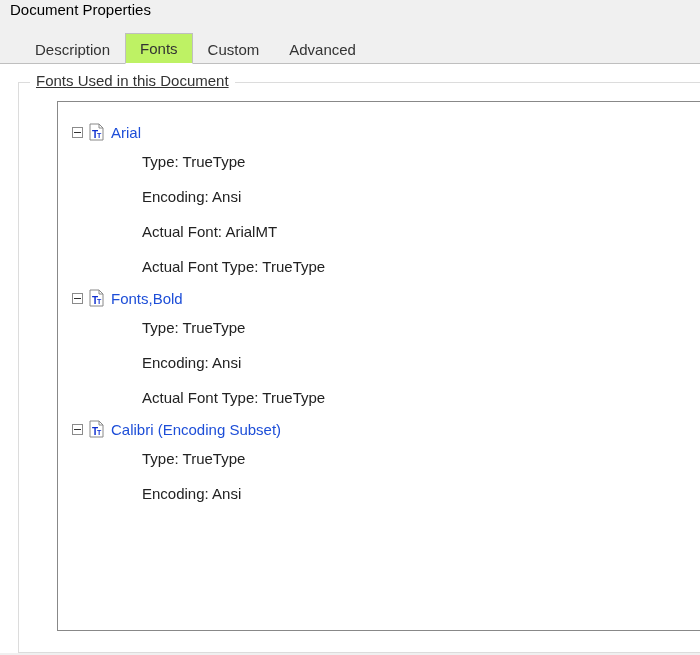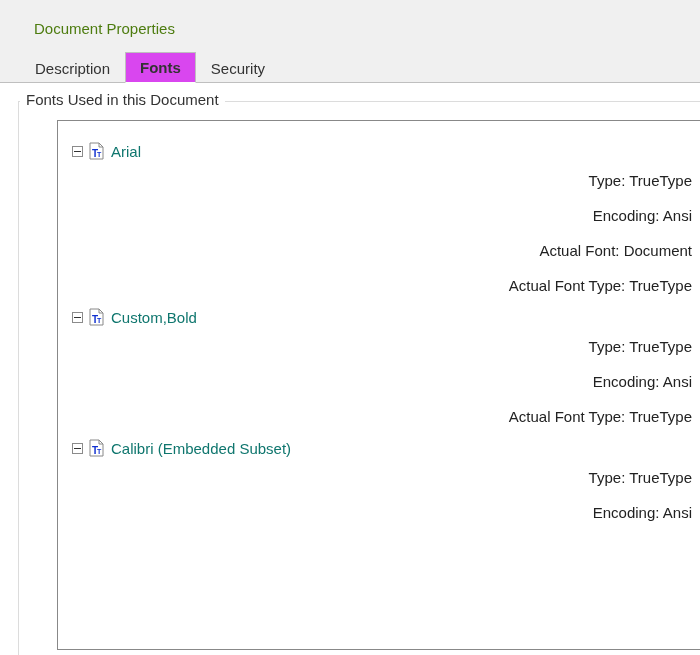--- a/index.html
+++ b/index.html
@@ -7,69 +7,68 @@
       margin: 0;
       font-family: "Segoe UI", Tahoma, sans-serif;
       font-size: 15px;
       background: #f0f0f0;
       color: #333;
       width: 700px;
       height: 655px;
       overflow: hidden;
     }
     .window-title {
-      padding: 20px 10px 4px 10px;
-      color: #4d7c0f;
-      font-size: 15px;
-      margin-left: 24px;
+      padding: 1px 10px 4px 10px;
+      color: #000000;
+      font-size: 15px;
     }
     .tab-strip {
       display: flex;
       align-items: flex-end;
       padding: 10px 10px 0 20px;
       gap: 0;
     }
     .tab {
       padding: 6px 14px;
       font-size: 15px;
       color: #333;
       cursor: pointer;
       border: 1px solid transparent;
       border-bottom: none;
       position: relative;
       top: 1px;
     }
     .tab.active {
-      background: #d946ef;
+      background: #bef264;
       border: 1px solid #bfbfbf;
       border-bottom: 1px solid #fff;
       z-index: 2;
-      font-weight: bold;
     }
     .tab-panel-bg {
       background: #fff;
       border-top: 1px solid #bfbfbf;
       padding: 18px 0 0 18px;
       height: 590px;
     }
     .groupbox {
       border: 1px solid #dcdcdc;
       border-right: none;
       position: relative;
       padding: 18px 0 0 38px;
       height: 100%;
     }
     .groupbox-legend {
       position: absolute;
       top: -11px;
-      left: 1px;
+      left: 11px;
       background: #fff;
       padding: 0 6px;
       color: #333;
       font-size: 15px;
+      text-decoration: underline;
     }
     .tree-panel {
       border: 1px solid #888;
       border-right: none;
       background: #fff;
       height: 530px;
       padding: 18px 8px 8px 14px;
       overflow: hidden;
     }
     .tree-node {
@@ -95,41 +94,41 @@
       color: #333;
       flex-shrink: 0;
     }
     .font-icon {
       width: 16px;
       height: 18px;
       flex-shrink: 0;
     }
     .font-name {
       font-size: 15px;
-      color: #0f766e;
+      color: #1d4ed8;
     }
     .node-children {
       padding-left: 70px;
     }
     .detail-line {
       padding: 9px 0;
       font-size: 15px;
       color: #222;
-      text-align: right;
     }
   </style>
 </head>
 <body>
 
 <div class="window-title">Document Properties</div>
 
 <div class="tab-strip">
   <div class="tab">Description</div>
   <div class="tab active">Fonts</div>
-  <div class="tab">Security</div>
+  <div class="tab">Custom</div>
+  <div class="tab">Advanced</div>
 </div>
 
 <div class="tab-panel-bg">
   <div class="groupbox">
     <div class="groupbox-legend">Fonts Used in this Document</div>
 
     <div class="tree-panel">
 
       <div class="tree-node">
         <div class="node-header">
@@ -144,41 +143,41 @@
               <path d="M10 1 v4 h4" fill="none" stroke="#888" stroke-width="1"></path>
               <text x="3" y="15" font-size="10" font-weight="bold" fill="#1030d0">T</text>
               <text x="8" y="15" font-size="7" font-weight="bold" fill="#1030d0">T</text>
             </svg>
           </span>
           <span class="font-name">Arial</span>
         </div>
         <div class="node-children">
           <div class="detail-line">Type: TrueType</div>
           <div class="detail-line">Encoding: Ansi</div>
-          <div class="detail-line">Actual Font: Document</div>
+          <div class="detail-line">Actual Font: ArialMT</div>
           <div class="detail-line">Actual Font Type: TrueType</div>
         </div>
       </div>
 
       <div class="tree-node">
         <div class="node-header">
           <span class="expander">
             <svg width="9" height="9" viewBox="0 0 9 9">
                 <line x1="1" y1="4.5" x2="8" y2="4.5" stroke="#333" stroke-width="1"></line>
               </svg>
           </span>
           <span class="font-icon">
             <svg width="16" height="18" viewBox="0 0 16 18">
               <path d="M1 1 h9 l4 4 v12 h-13 z" fill="#fff" stroke="#888" stroke-width="1"></path>
               <path d="M10 1 v4 h4" fill="none" stroke="#888" stroke-width="1"></path>
               <text x="3" y="15" font-size="10" font-weight="bold" fill="#1030d0">T</text>
               <text x="8" y="15" font-size="7" font-weight="bold" fill="#1030d0">T</text>
             </svg>
           </span>
-          <span class="font-name">Custom,Bold</span>
+          <span class="font-name">Fonts,Bold</span>
         </div>
         <div class="node-children">
           <div class="detail-line">Type: TrueType</div>
           <div class="detail-line">Encoding: Ansi</div>
           <div class="detail-line">Actual Font Type: TrueType</div>
         </div>
       </div>
 
       <div class="tree-node">
         <div class="node-header">
@@ -188,21 +187,21 @@
               </svg>
           </span>
           <span class="font-icon">
             <svg width="16" height="18" viewBox="0 0 16 18">
               <path d="M1 1 h9 l4 4 v12 h-13 z" fill="#fff" stroke="#888" stroke-width="1"></path>
               <path d="M10 1 v4 h4" fill="none" stroke="#888" stroke-width="1"></path>
               <text x="3" y="15" font-size="10" font-weight="bold" fill="#1030d0">T</text>
               <text x="8" y="15" font-size="7" font-weight="bold" fill="#1030d0">T</text>
             </svg>
           </span>
-          <span class="font-name">Calibri (Embedded Subset)</span>
+          <span class="font-name">Calibri (Encoding Subset)</span>
         </div>
         <div class="node-children">
           <div class="detail-line">Type: TrueType</div>
           <div class="detail-line">Encoding: Ansi</div>
         </div>
       </div>
 
     </div>
   </div>
 </div>

